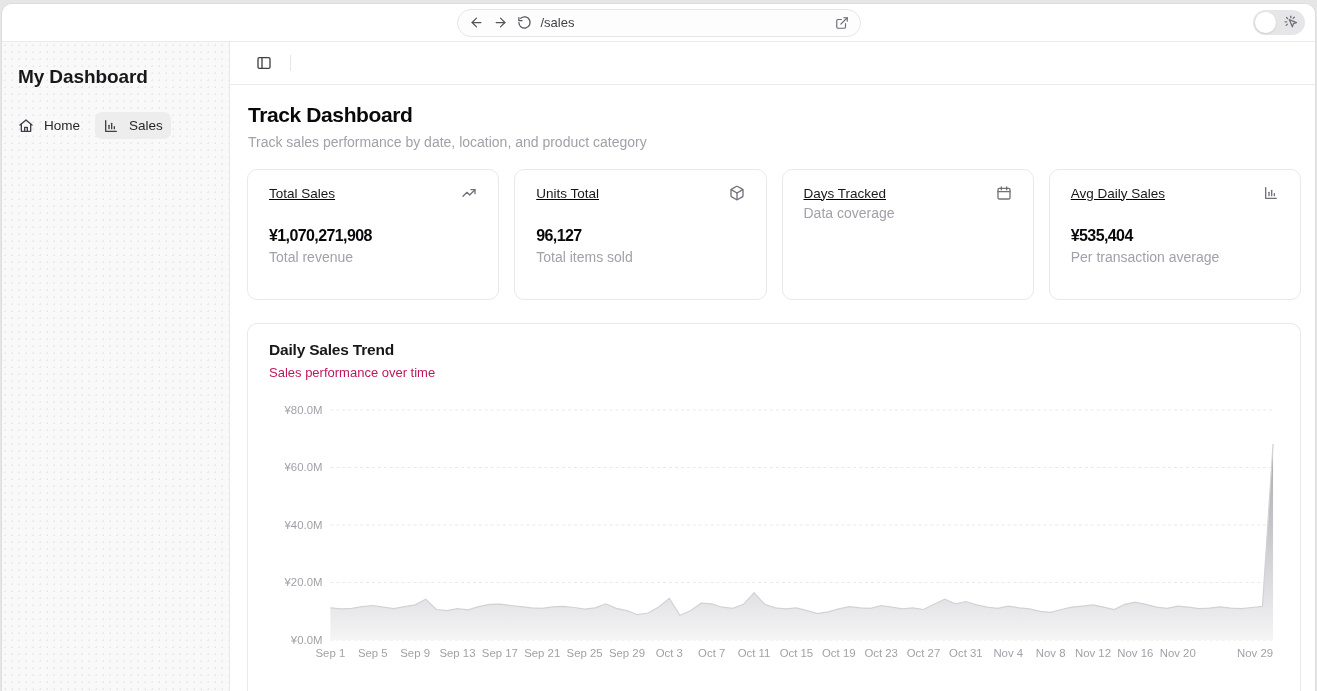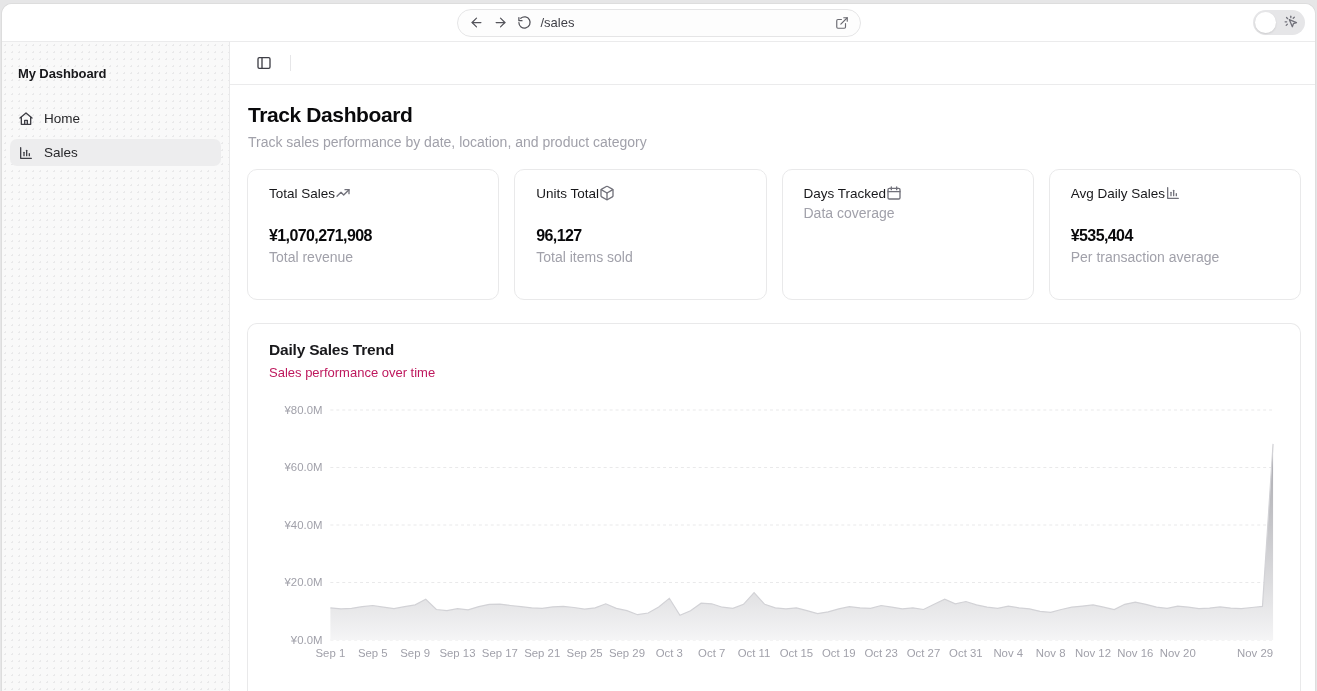--- a/index.html
+++ b/index.html
@@ -60,22 +60,22 @@
   
   .shell { flex: 1 1 auto; display: flex; min-height: 0; }
   .sidebar {
     width: 228px; flex: 0 0 228px;
     background-color: #f9f9f9;
     background-image: radial-gradient(#e9e9ea 1px, transparent 1px);
     background-size: 7px 7px;
     border-right: 1px solid #e9e9ea;
     padding: 12px 8px;
   }
-  .sidebar-title { font-size: 13px; font-weight: 700; color: #18181b; padding: 12px 8px 10px; letter-spacing: -0.1px; }
-  .nav { margin-top: 14px; display: flex; flex-direction: column; gap: 7px; }
+  .sidebar-title { font-size: 19px; font-weight: 700; color: #18181b; padding: 12px 8px 10px; letter-spacing: -0.1px; }
+  .nav { margin-top: 14px; display: flex; flex-direction: row; gap: 7px; }
   .nav-item {
     display: flex; align-items: center; gap: 10px;
     height: 27px; padding: 0 8px;
     border-radius: 7px; cursor: pointer;
     font-size: 13.5px; color: #27272a;
   }
   .nav-item.active { background: #ededee; }
   .nav-item .ico { width: 16px; height: 16px; color: #3f3f46; }
   .nav-item .ico svg { width: 100%; height: 100%; display: block; }
   
@@ -91,21 +91,21 @@
   .v-divider { width: 1px; height: 16px; background: #e6e6e8; }
   .content { flex: 1 1 auto; padding: 18px 14px 0 17px; overflow: hidden; }
   .page-title { font-size: 21px; font-weight: 700; color: #09090b; letter-spacing: -0.4px; padding-left: 1px; }
   .page-subtitle { font-size: 14px; color: #a1a1aa; margin-top: 7px; padding-left: 1px; }
   .stats-grid { margin-top: 19px; display: grid; grid-template-columns: repeat(4, 1fr); gap: 15px; }
   .stat-card {
     background: #ffffff; border: 1px solid #e9e9ea;
     border-radius: 10px; padding: 15px 21px 17px;
     min-height: 131px;
   }
-  .stat-head { display: flex; align-items: center; justify-content: flex-start; }
+  .stat-head { display: flex; align-items: center; justify-content: space-between; text-decoration: underline; }
   .stat-title { font-size: 13.5px; font-weight: 500; color: #18181b; }
   .stat-ico { width: 16px; height: 16px; color: #71717a; }
   .stat-ico svg { width: 100%; height: 100%; display: block; }
   .stat-value { margin-top: 26px; font-size: 16px; font-weight: 700; color: #09090b; letter-spacing: -0.6px; }
   .stat-caption { margin-top: 4px; font-size: 14px; color: #a1a1aa; }
   .chart-card {
     margin-top: 23px;
     background: #ffffff; border: 1px solid #e9e9ea;
     border-radius: 10px 10px 0 0; border-bottom: none;
     padding: 17px 21px 0;

